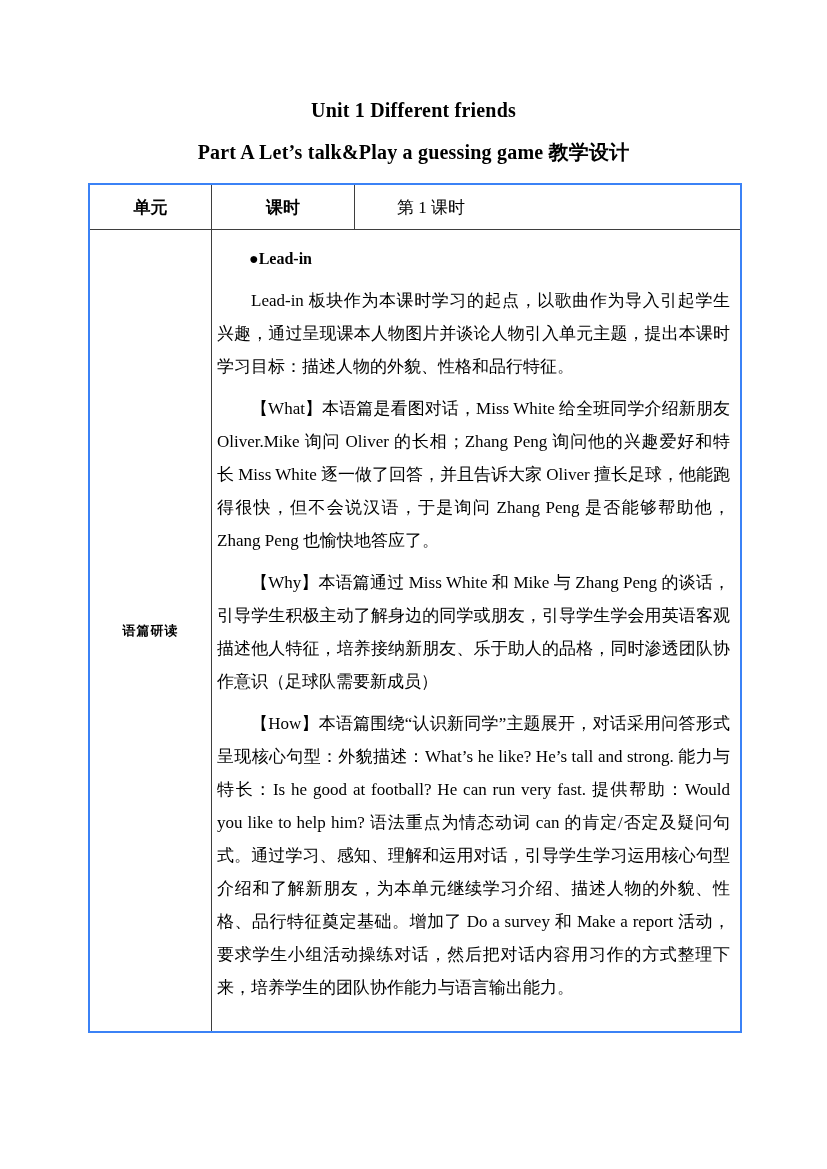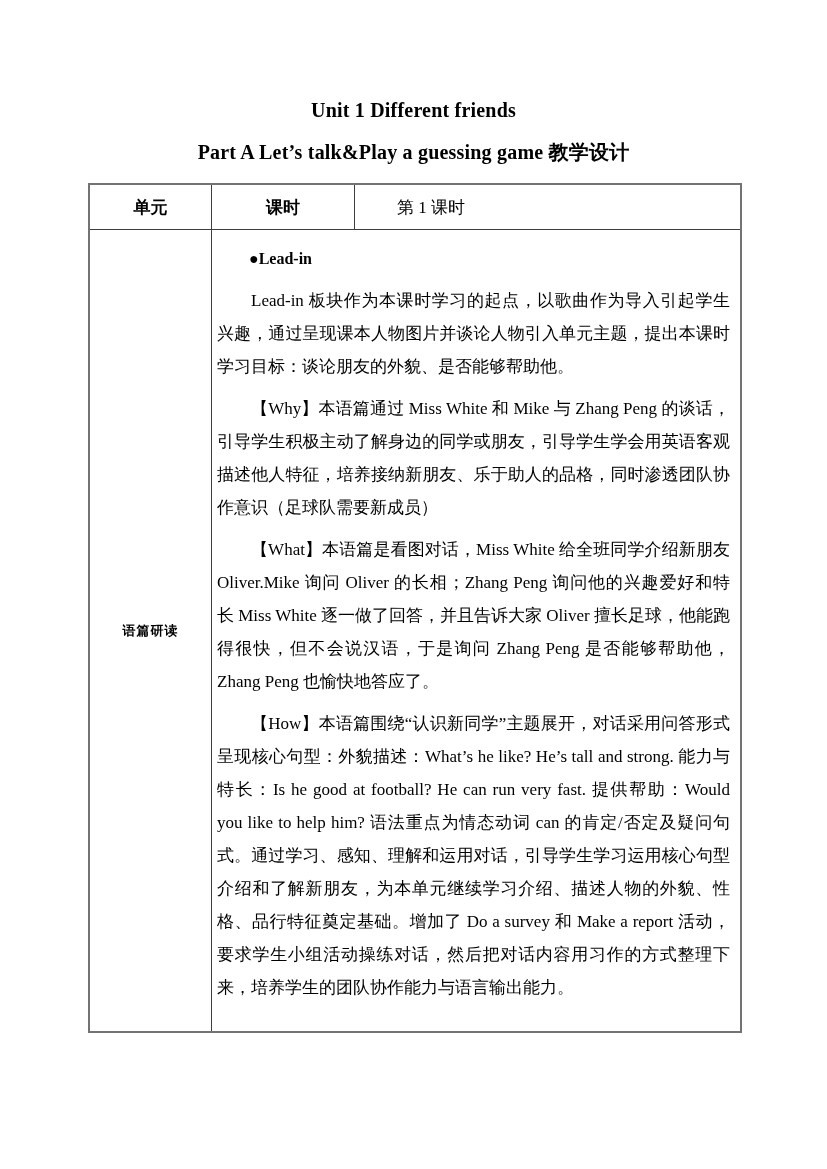--- a/index.html
+++ b/index.html
@@ -28,21 +28,21 @@
   }
   .doc-title.line1 { top: 99px; text-align: center; }
   .doc-title.line2 { top: 139px; }
 
   .info-table {
     position: absolute;
     top: 183px;
     left: 88px;
     width: 654px;
     box-sizing: border-box;
-    border: 2px solid #737373;
+    border: 2px solid #3b82f6;
     background: #ffffff;
   }
   .header-row {
     display: grid;
     grid-template-columns: 122px 143px 152px auto;
     height: 44px;
     border-bottom: 1px solid #3e3e3e;
   }
   .header-cell {
     display: flex;
@@ -105,21 +105,21 @@
       <div class="header-cell with-divider bold">单元</div>
       <div class="header-cell with-divider bold">课时</div>
       <div class="header-cell">第 1 课时</div>
     </div>
 
     <div class="body-row">
       <div class="label-cell">语篇研读</div>
 
       <div class="content-cell">
         <p class="section-heading">●Lead-in</p>
-        <p class="section-para">Lead-in 板块作为本课时学习的起点，以歌曲作为导入引起学生兴趣，通过呈现课本人物图片并谈论人物引入单元主题，提出本课时学习目标：谈论朋友的外貌、是否能够帮助他。</p>
+        <p class="section-para">Lead-in 板块作为本课时学习的起点，以歌曲作为导入引起学生兴趣，通过呈现课本人物图片并谈论人物引入单元主题，提出本课时学习目标：描述人物的外貌、性格和品行特征。</p>
+        <p class="section-para">【What】本语篇是看图对话，Miss White 给全班同学介绍新朋友 Oliver.Mike 询问 Oliver 的长相；Zhang Peng 询问他的兴趣爱好和特长 Miss White 逐一做了回答，并且告诉大家 Oliver 擅长足球，他能跑得很快，但不会说汉语，于是询问 Zhang Peng 是否能够帮助他，Zhang Peng 也愉快地答应了。</p>
         <p class="section-para">【Why】本语篇通过 Miss White 和 Mike 与 Zhang Peng 的谈话，引导学生积极主动了解身边的同学或朋友，引导学生学会用英语客观描述他人特征，培养接纳新朋友、乐于助人的品格，同时渗透团队协作意识（足球队需要新成员）</p>
-        <p class="section-para">【What】本语篇是看图对话，Miss White 给全班同学介绍新朋友 Oliver.Mike 询问 Oliver 的长相；Zhang Peng 询问他的兴趣爱好和特长 Miss White 逐一做了回答，并且告诉大家 Oliver 擅长足球，他能跑得很快，但不会说汉语，于是询问 Zhang Peng 是否能够帮助他，Zhang Peng 也愉快地答应了。</p>
         <p class="section-para">【How】本语篇围绕“认识新同学”主题展开，对话采用问答形式呈现核心句型：外貌描述：What’s he like? He’s tall and strong. 能力与特长：Is he good at football? He can run very fast. 提供帮助：Would you like to help him? 语法重点为情态动词 can 的肯定/否定及疑问句式。通过学习、感知、理解和运用对话，引导学生学习运用核心句型介绍和了解新朋友，为本单元继续学习介绍、描述人物的外貌、性格、品行特征奠定基础。增加了 Do a survey 和 Make a report 活动，要求学生小组活动操练对话，然后把对话内容用习作的方式整理下来，培养学生的团队协作能力与语言输出能力。</p>
       </div>
     </div>
 
   </div>
 </div>
 
 </body></html>

